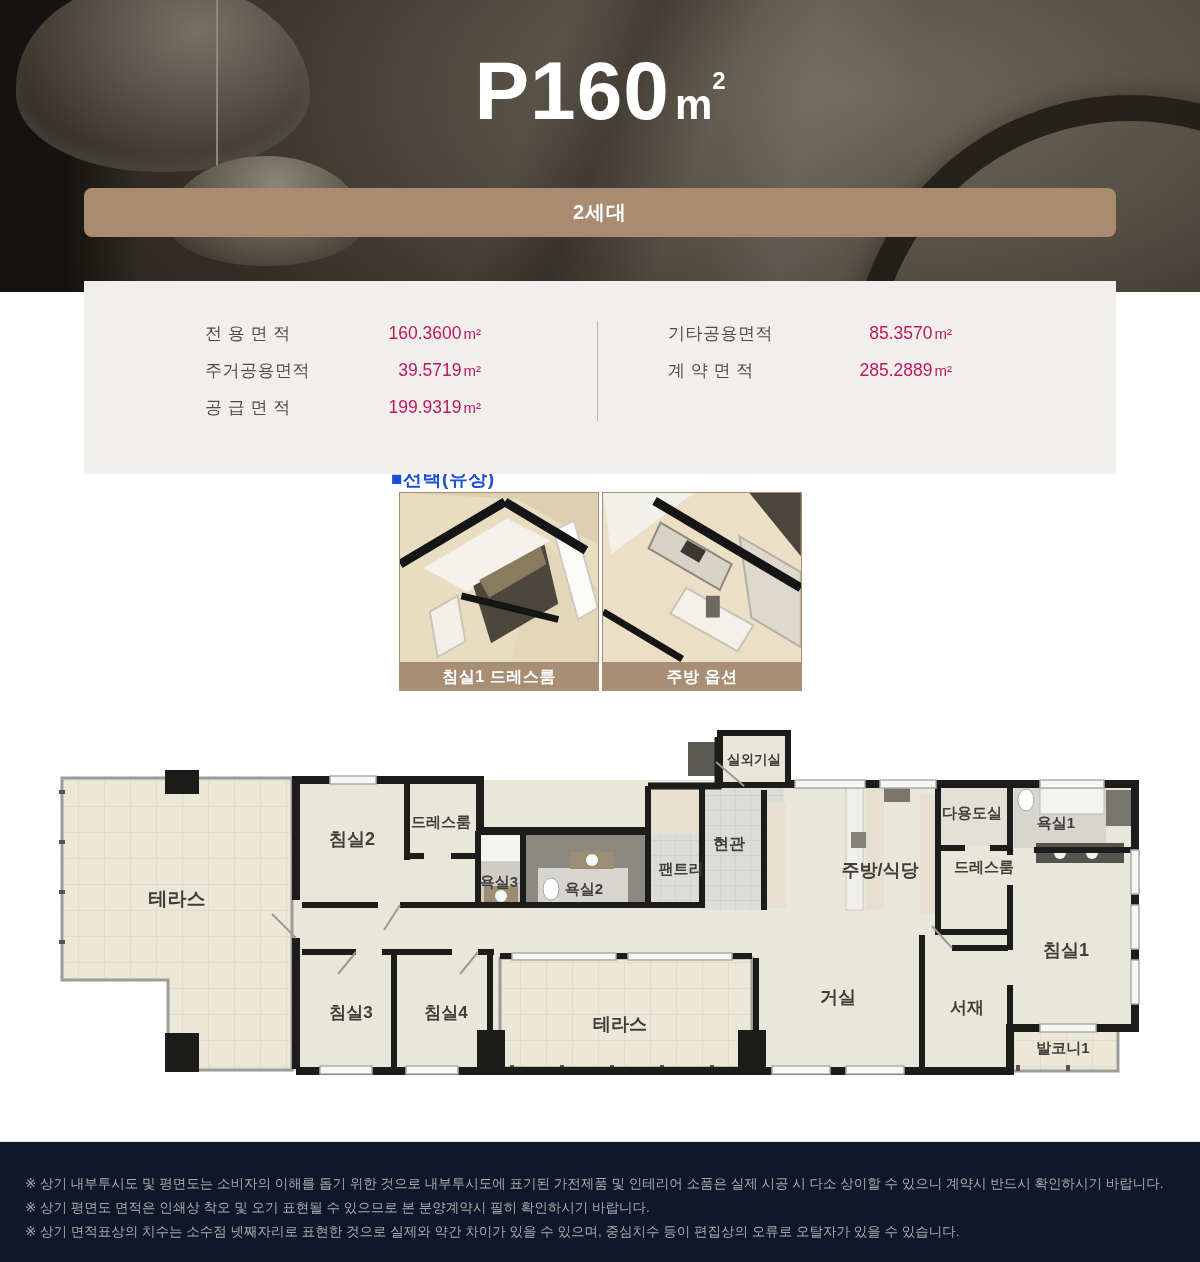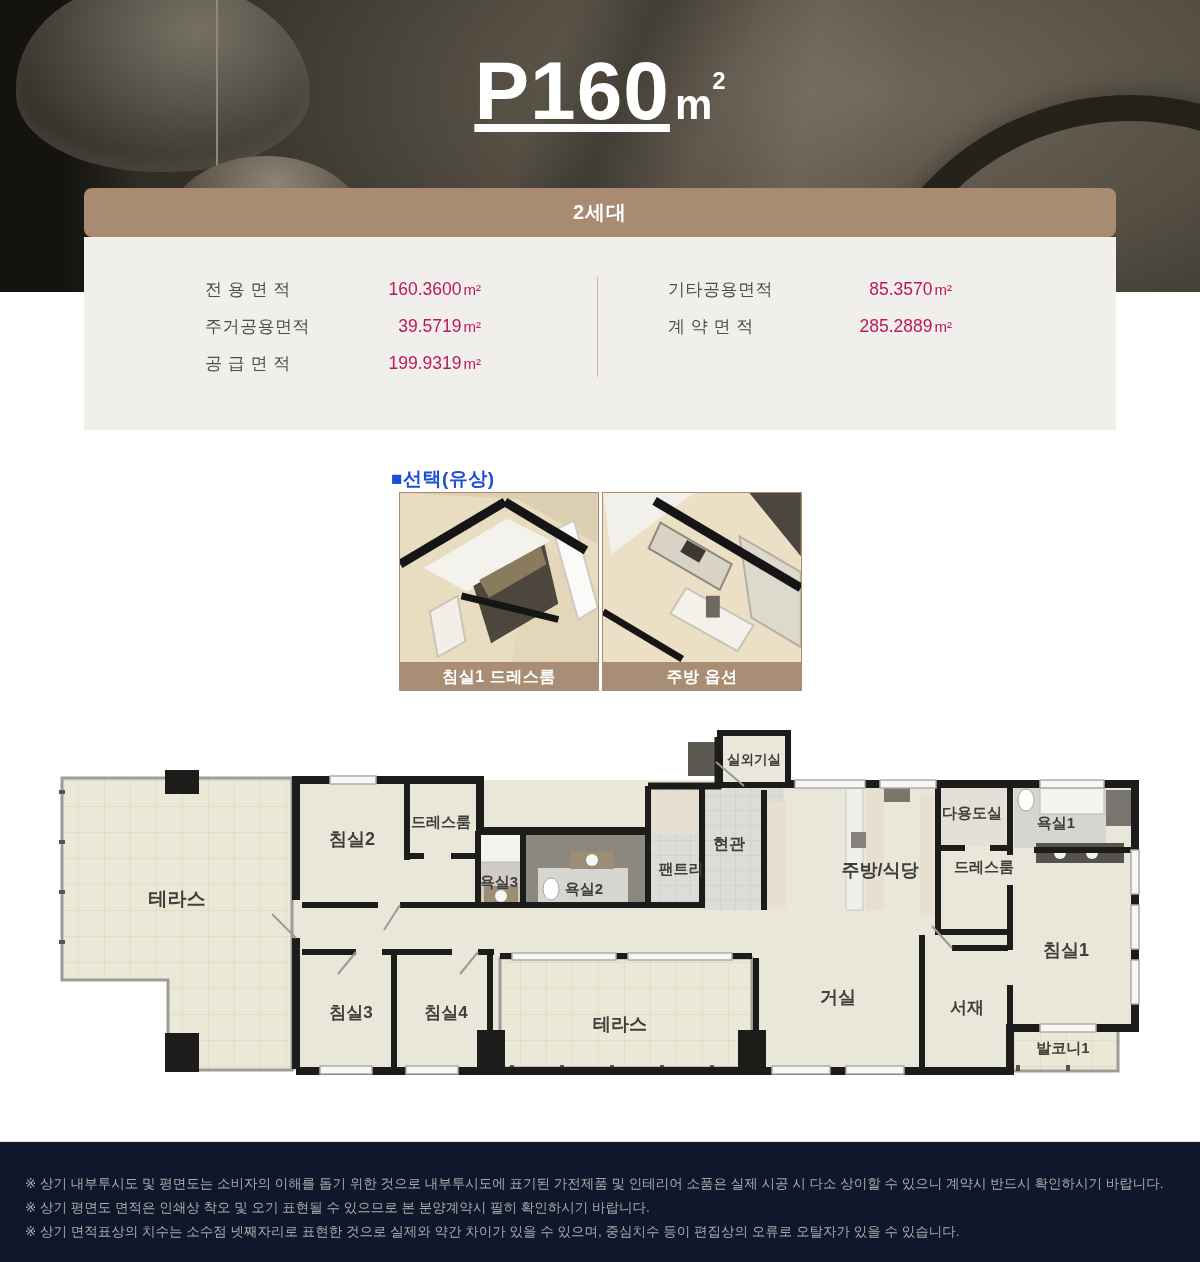--- a/index.html
+++ b/index.html
@@ -31,31 +31,31 @@
     border-radius:48% 52% 50% 50% / 58% 62% 42% 42%;
     background:radial-gradient(ellipse at 62% 26%, #767064 0%, #585349 38%, #3b372f 70%, #23201a 100%);
     box-shadow:inset 0 -10px 14px rgba(255,255,255,.08);
   }
   .hero .lamp2 {
     position:absolute; left:168px; top:156px; width:196px; height:110px;
     border-radius:50% 50% 50% 50% / 62% 62% 38% 38%;
     background:radial-gradient(ellipse at 55% 25%, #8b8577 0%, #645e51 45%, #3d382f 85%);
   }
   .hero-title { position:absolute; left:0; right:0; top:44px; text-align:center; color:#ffffff; white-space:nowrap; }
-  .hero-title .t-main { font-size:82px; font-weight:700; letter-spacing:1px;text-decoration:underline; }
+  .hero-title .t-main { font-size:82px; font-weight:700; letter-spacing:1px; }
   .hero-title .t-unit { font-size:42px; font-weight:700; margin-left:5px; }
   .hero-title .t-sup  { font-size:24px; font-weight:700; vertical-align:30px; }
 
   
   .card { position:absolute; left:84px; top:188px; width:1032px; z-index:3; }
   .card-header {
     height:49px; background:#a98b72; color:#fff; font-size:20px; font-weight:700;
     display:flex; align-items:center; justify-content:center; letter-spacing:1px;border-radius:8px;
   }
-  .card-body { position:relative; height:193px; background:#f1efec; }
+  .card-body { position:relative; height:193px; background:#f1efec;margin-top:44px; }
   .vdivider { position:absolute; left:513px; top:40px; width:1px; height:100px; background:#c8b5a4; }
   .rows { position:absolute; top:34px; }
   .rows.left { left:121px; width:276px; }
   .rows.right { left:584px; width:284px; }
   .arow { display:flex; align-items:center; justify-content:space-between; height:37px; }
   .arow .lbl { font-size:17px; color:#504d48; letter-spacing:.5px; }
   .arow .val { font-size:17.5px; color:#be185d; }
   .arow .unit { font-size:15px; margin-left:2px; }
 
   

